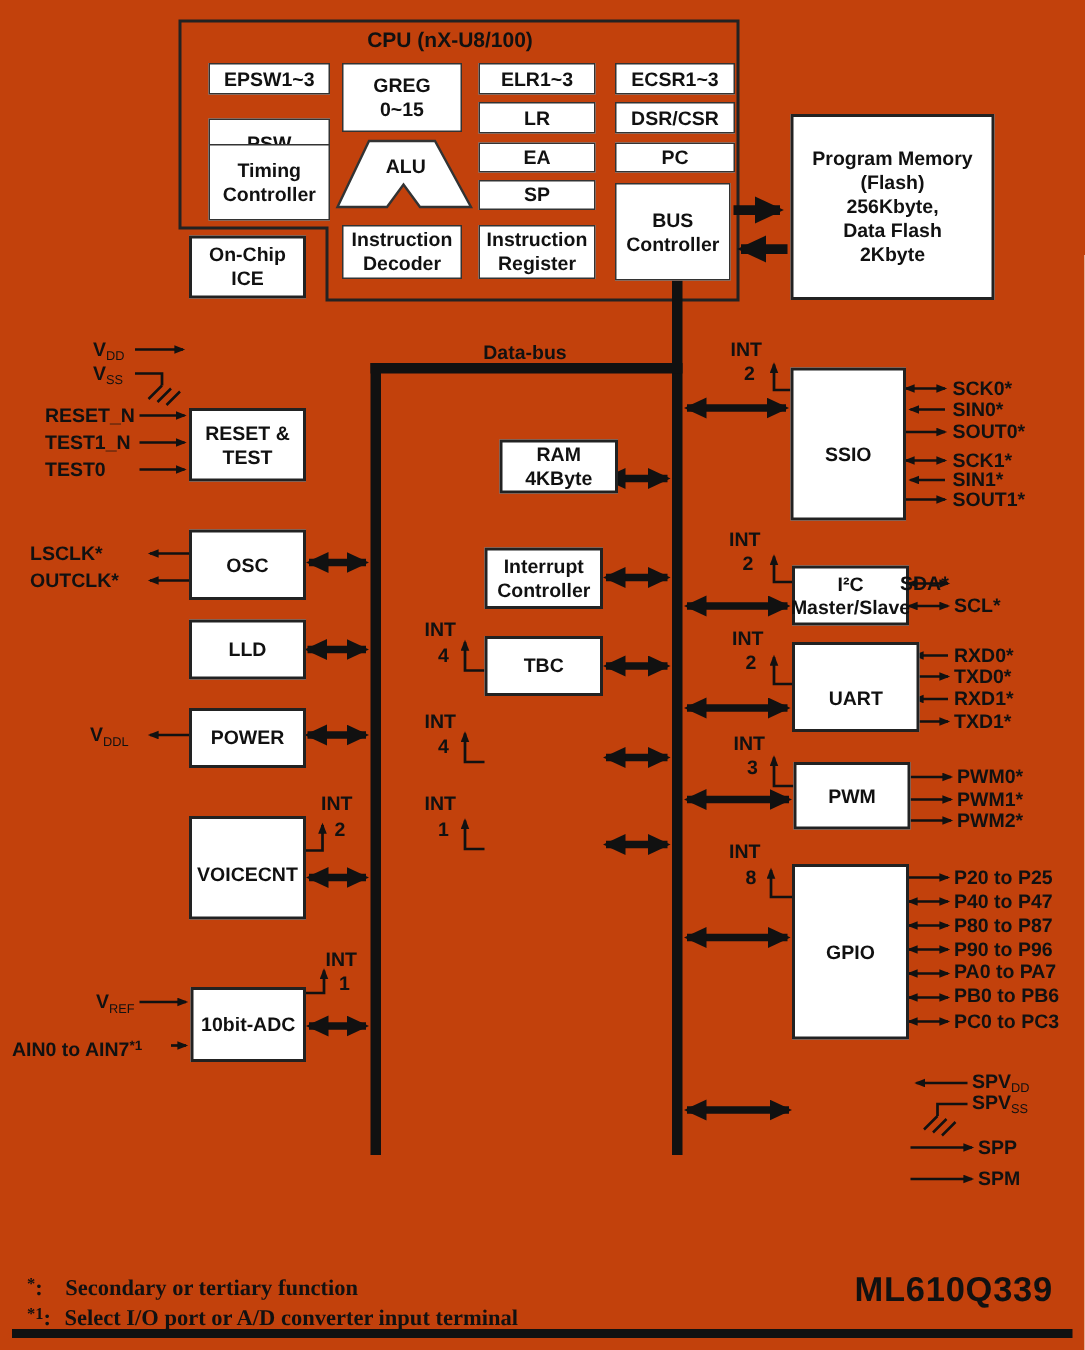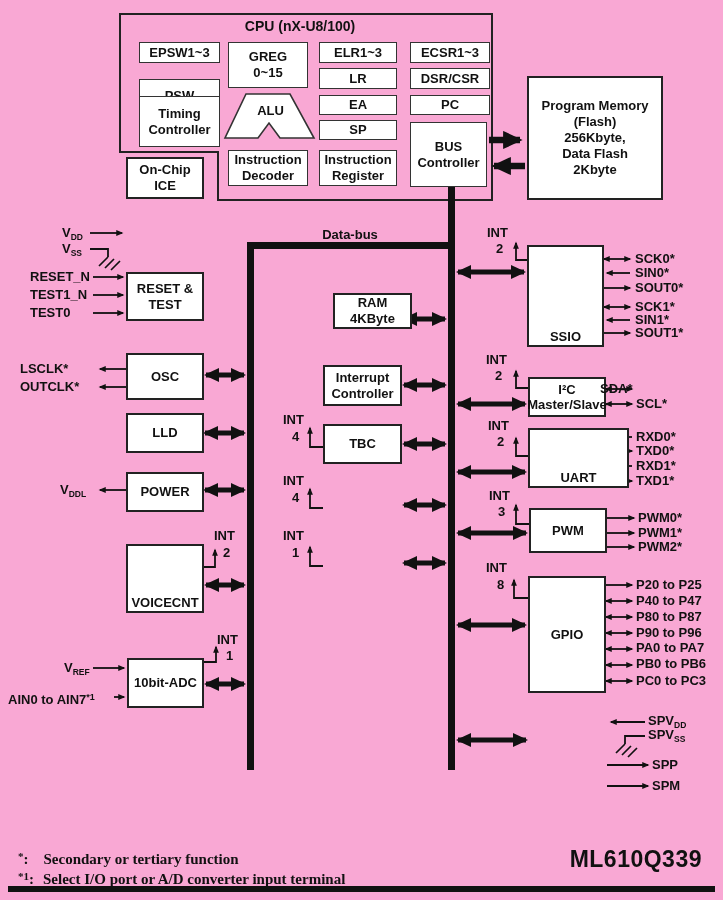--- a/index.html
+++ b/index.html
@@ -1,26 +1,26 @@
 <!DOCTYPE html>
 <html><head>
 <meta charset="utf-8">
 <style>
   html,body{margin:0;padding:0;background:#fff}
-  #wrap{position:relative;width:723px;height:900px;background:#f9a8d4;
+  #wrap{position:relative;width:723px;height:900px;background:#c2410c;
         font-family:"Liberation Sans",sans-serif;color:#111;overflow:hidden}
   svg.lines{position:absolute;left:0;top:0;z-index:1}
   .b{position:absolute;box-sizing:border-box;border:2px solid #222;background:#fff;
      display:flex;flex-direction:column;align-items:center;justify-content:center;
      text-align:center;font-weight:700;font-size:13px;line-height:1.22;z-index:2}
   .r{border-width:1.5px;border-color:#333}
-  .top{justify-content:flex-end}
+  .top{justify-content:center}
   .t{position:absolute;font-weight:700;font-size:13px;line-height:14px;white-space:nowrap;z-index:3}
   .ra{text-align:left}
-  .sb{font-size:8.5px;vertical-align:-3px;font-weight:700}
+  .sb{font-size:8.5px;vertical-align:-3px;font-weight:400}
   .sp{font-size:9px;vertical-align:4px;font-weight:700}
   .small{font-size:13px;line-height:1.1}
   .serif{font-family:"Liberation Serif",serif;font-weight:700;font-size:15px}
   .sup{font-size:11px;vertical-align:4px}
   .pn{font-size:23px;letter-spacing:.5px}
   .rule{position:absolute;left:8px;top:886px;width:707px;height:6px;background:#111;z-index:3}
 </style>
 </head>
 <body>
 
@@ -277,21 +277,21 @@
 
 <div class="b" style="left:528px;top:377px;width:78px;height:40px">
       <div>I²C</div>
       <div class="small">Master/Slave</div>
     </div>
 <div class="t" style="left:486px;top:353px">INT</div>
 <div class="t" style="left:495px;top:369px">2</div>
 <div class="t" style="left:600px;top:382px">SDA*</div>
 <div class="t" style="left:636px;top:397px">SCL*</div>
 
-<div class="b top" style="left:528px;top:428px;width:101px;height:60px;padding-top:16px">
+<div class="b top" style="left:528px;top:428px;width:85px;height:60px;padding-top:16px">
       <div>UART</div>
     </div>
 <div class="t" style="left:488px;top:419px">INT</div>
 <div class="t" style="left:497px;top:435px">2</div>
 <div class="t" style="left:636px;top:430px">RXD0*</div>
 <div class="t" style="left:636px;top:444px">TXD0*</div>
 <div class="t" style="left:636px;top:459px">RXD1*</div>
 <div class="t" style="left:636px;top:474px">TXD1*</div>
 
 <div class="b" style="left:529px;top:508px;width:78px;height:45px">

